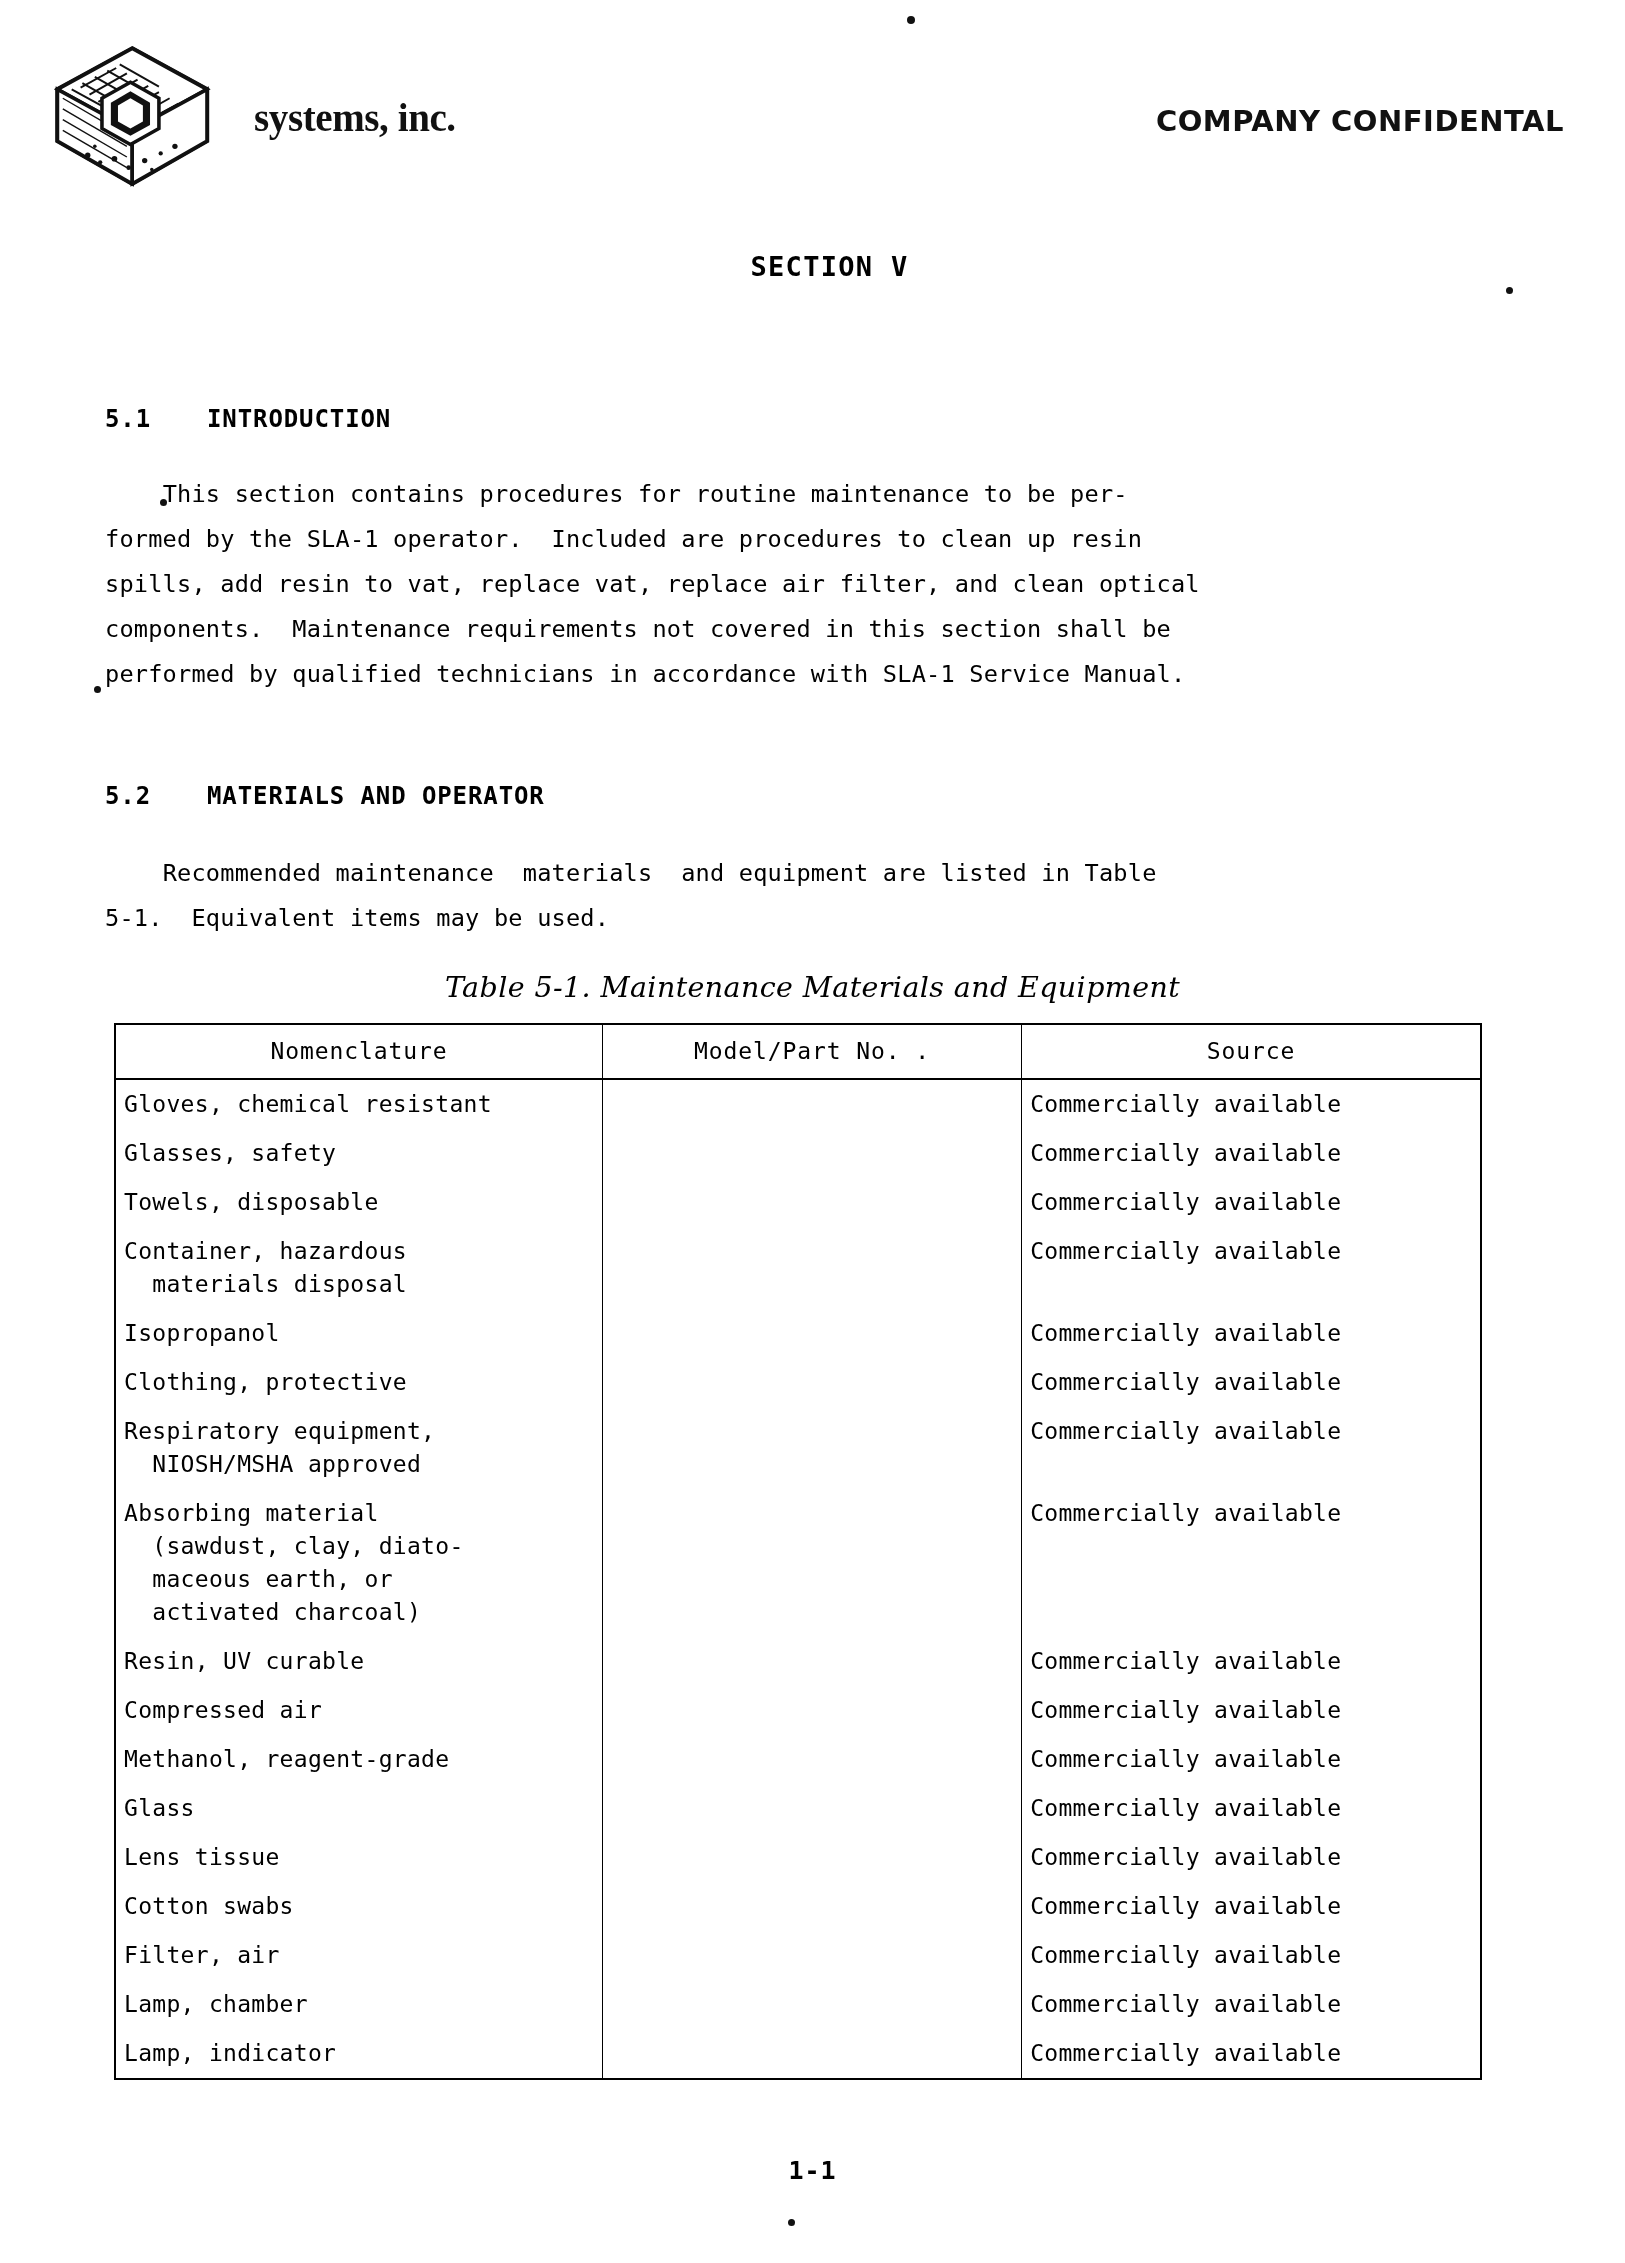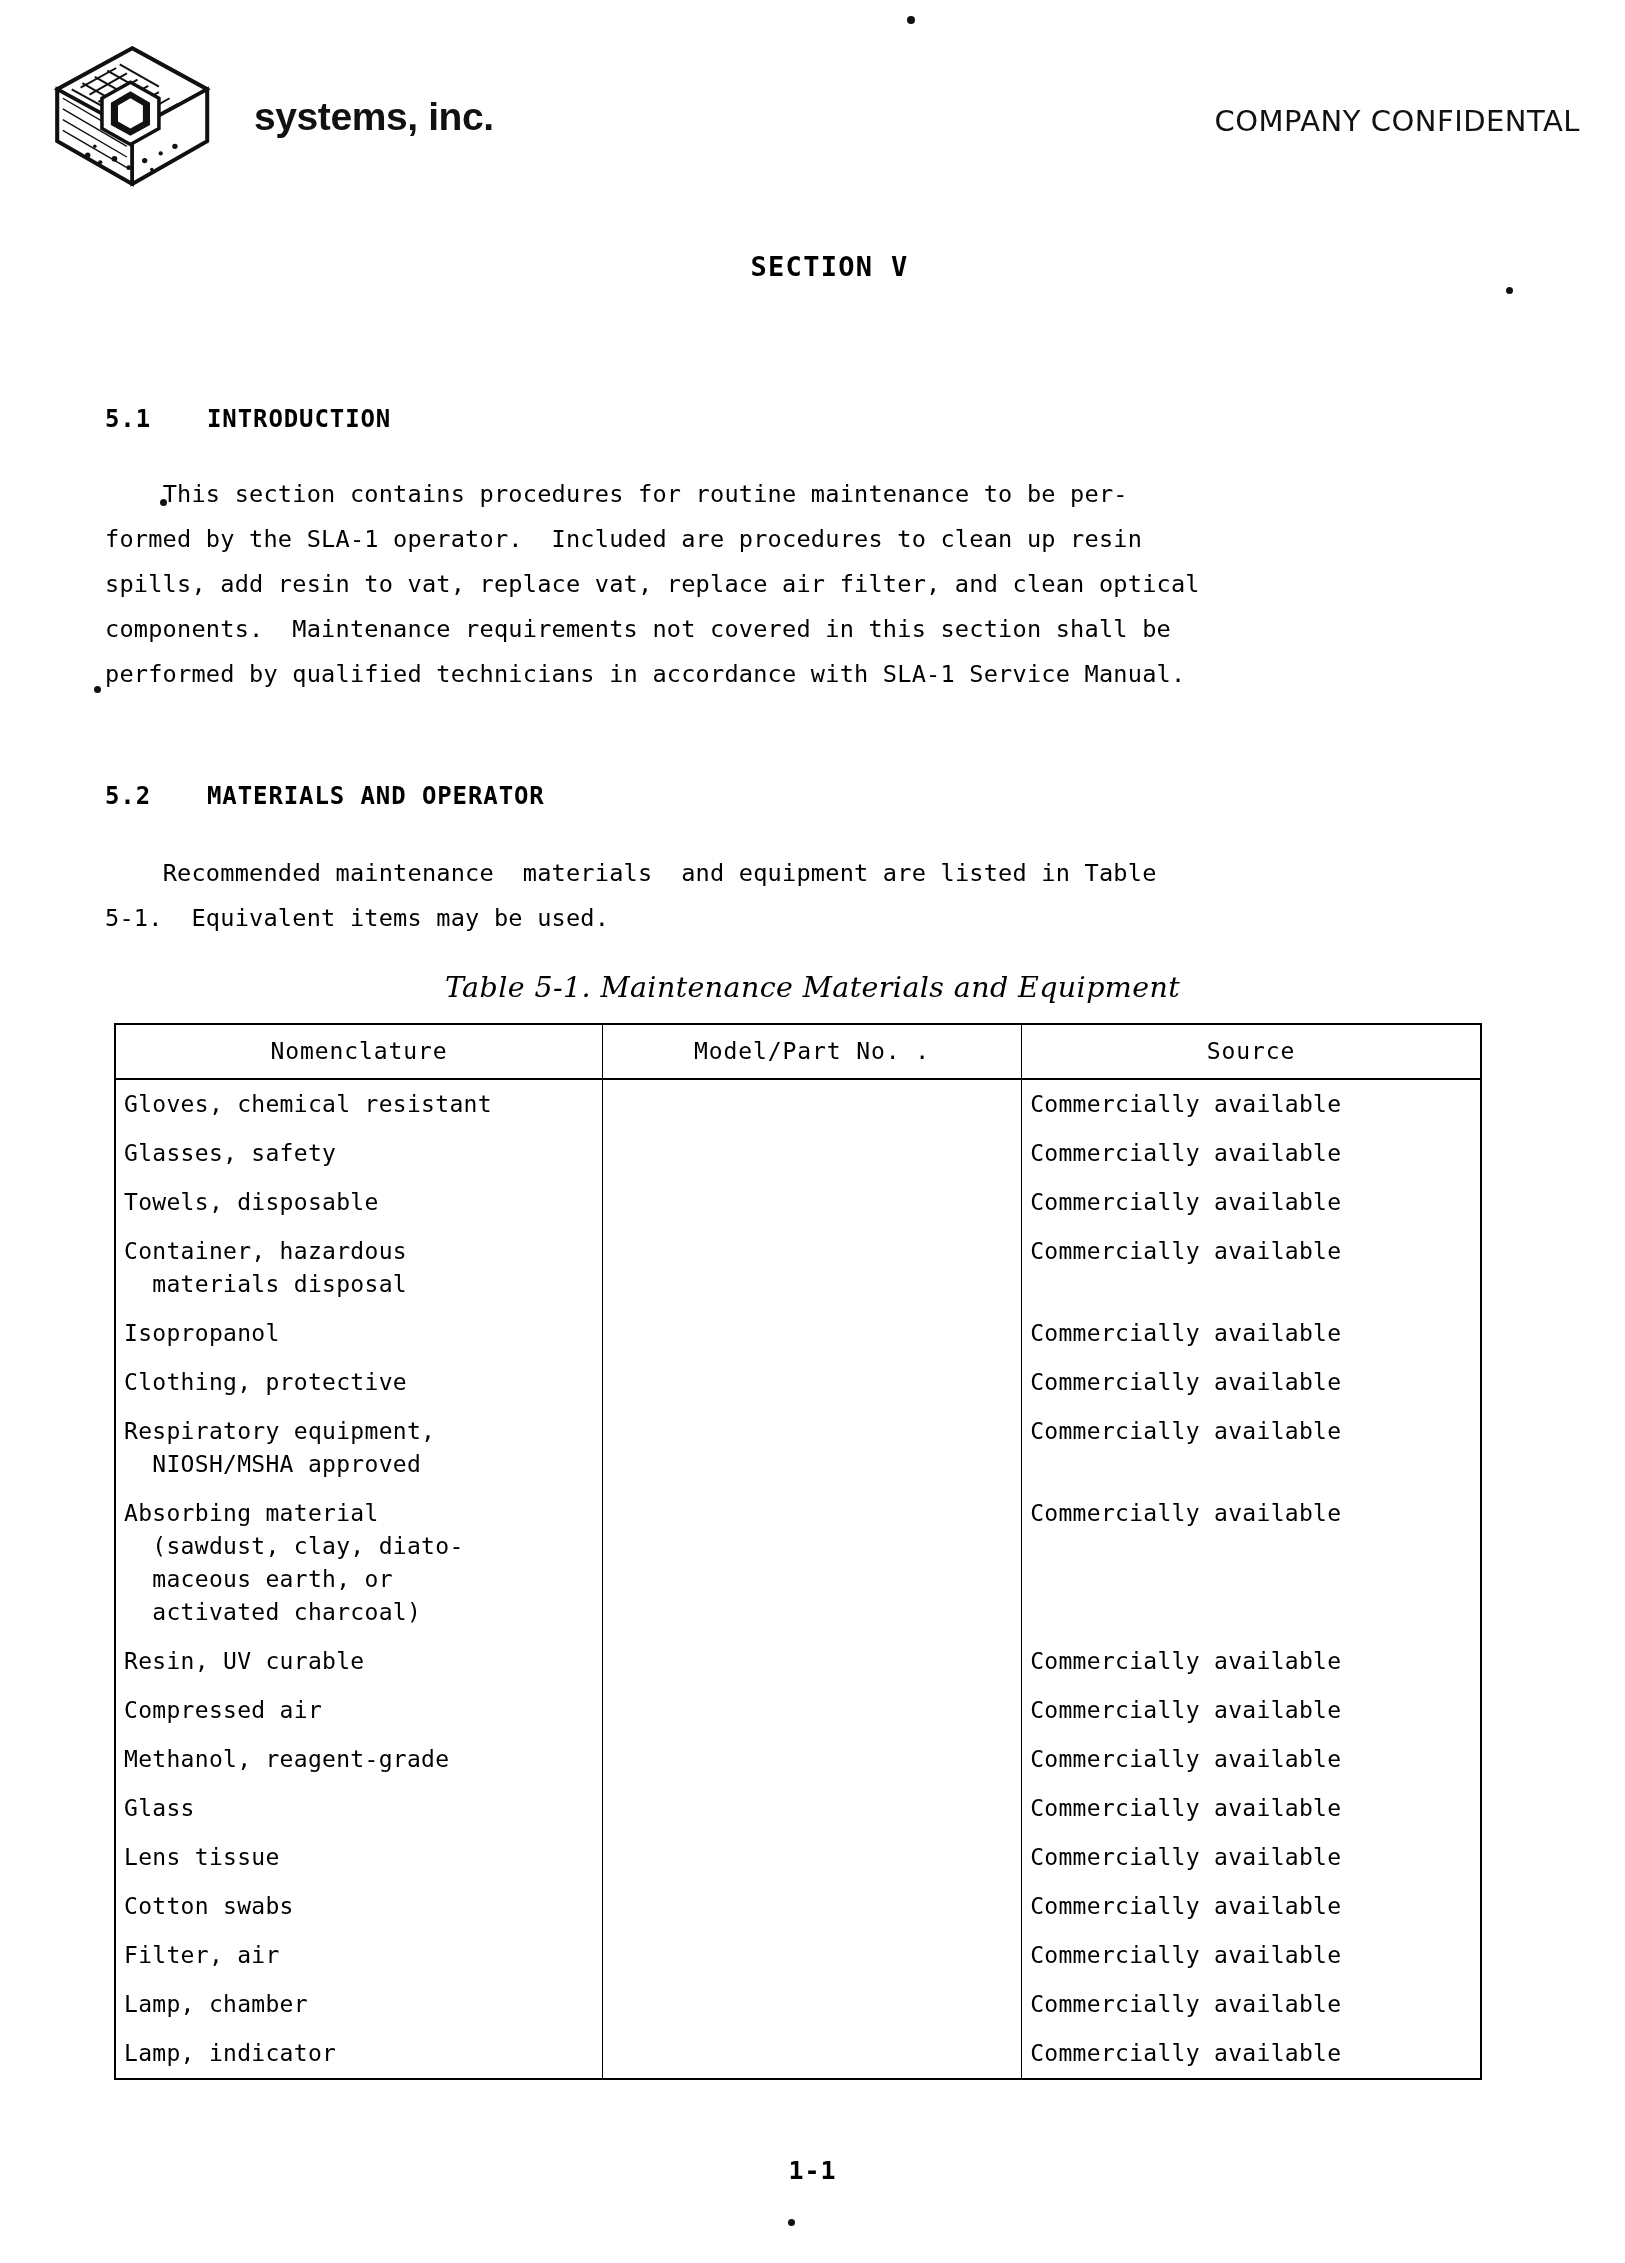--- a/index.html
+++ b/index.html
@@ -36,33 +36,33 @@
     left: 9px;
     top: 9px;
     width: 178px;
     height: 147px;
   }
   .logo-svg { display: block; }
   .logo-text {
     position: absolute;
     left: 218px;
     top: 61px;
-    font-family: Liberation Sans, sans-serif;
+    font-family: Liberation Serif, serif;
     font-size: 39px;
     font-weight: 700;
     letter-spacing: -0.4px;
     color: #111;
   }
   .confidential {
     position: absolute;
-    right: 9px;
+    right: 25px;
     top: 70px;
     font-family: "DejaVu Sans", sans-serif;
     font-size: 29px;
-    font-weight: 400;
+    font-weight: 700;
     letter-spacing: 0.5px;
     color: #111;
   }
 
   
   .section-title {
     position: absolute;
     top: 251px;
     left: 0;
     width: 1625px;

